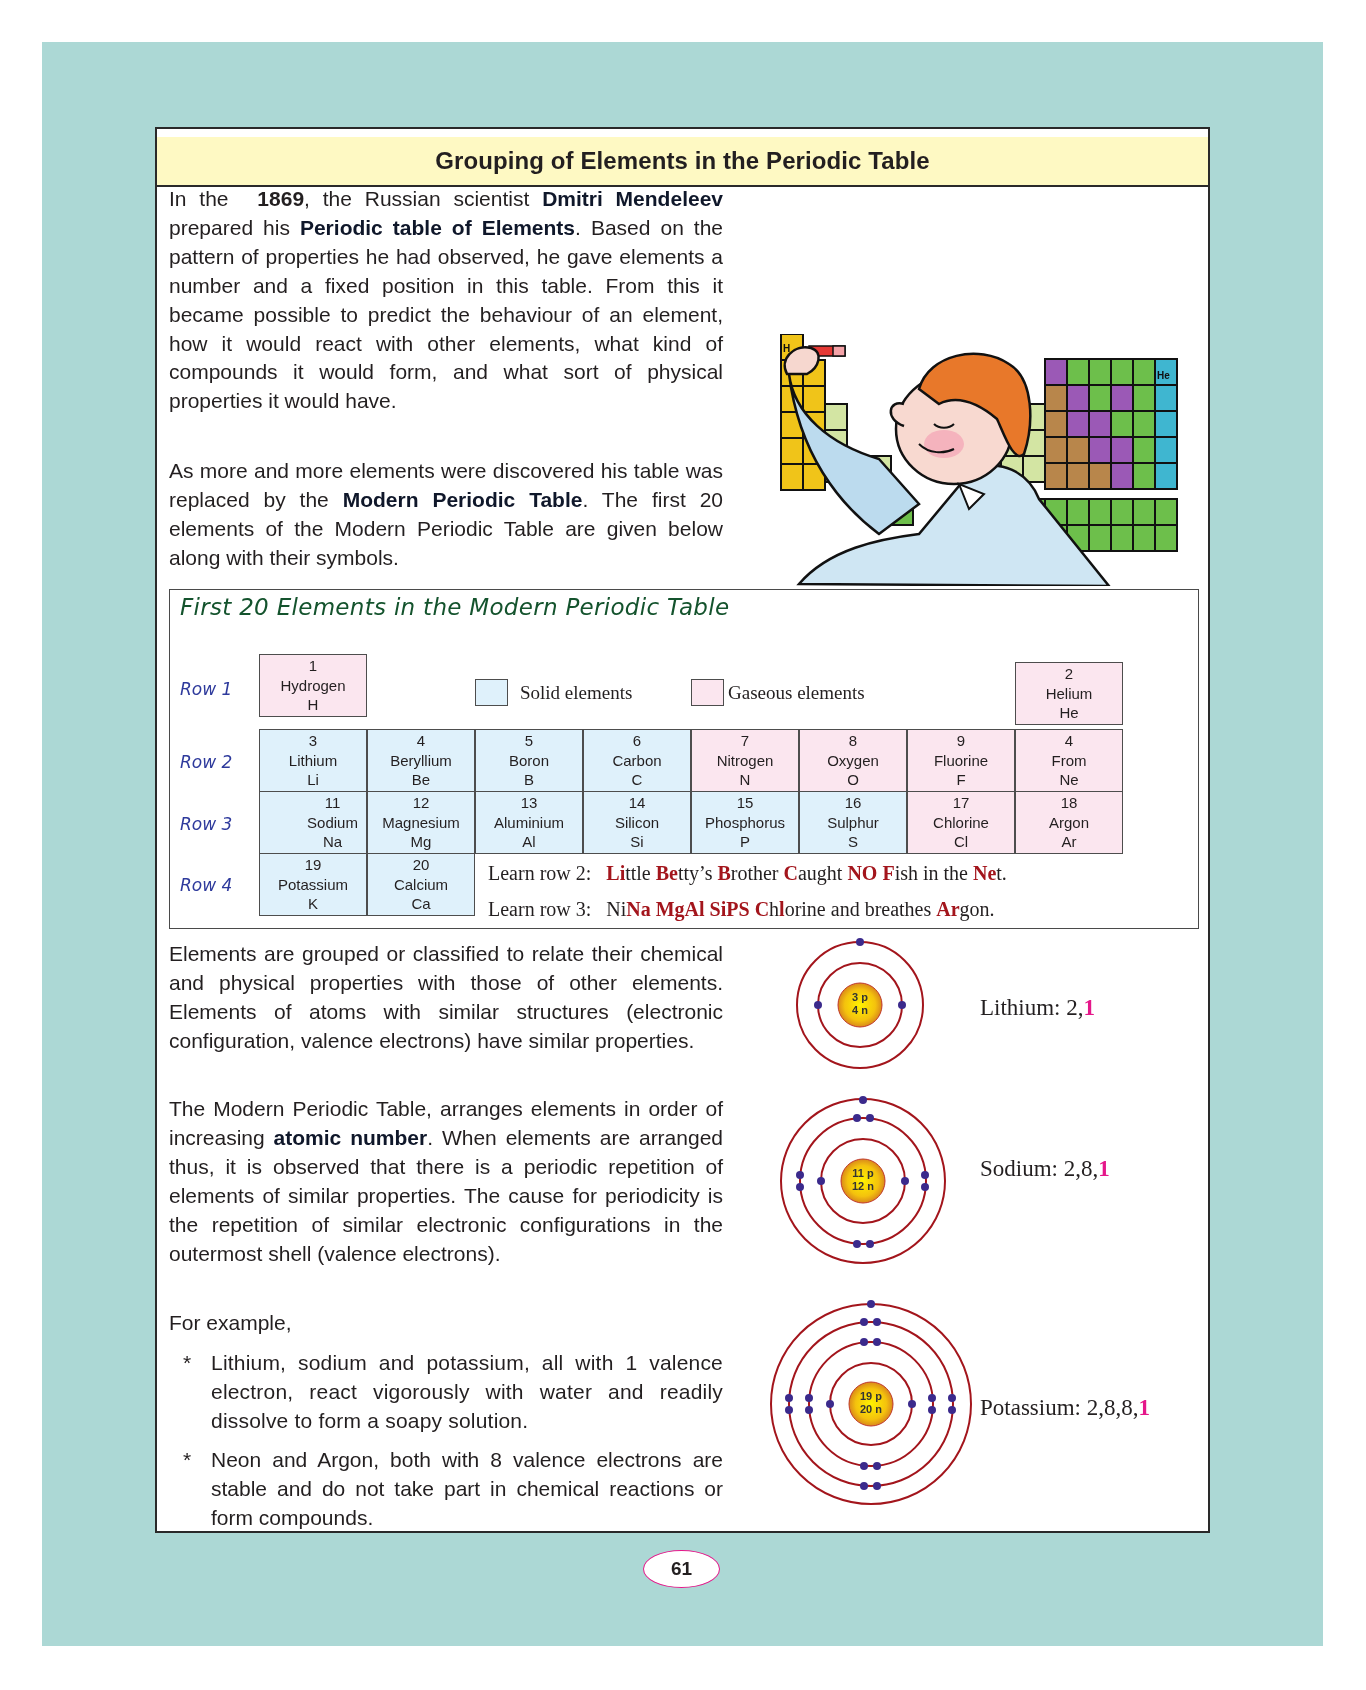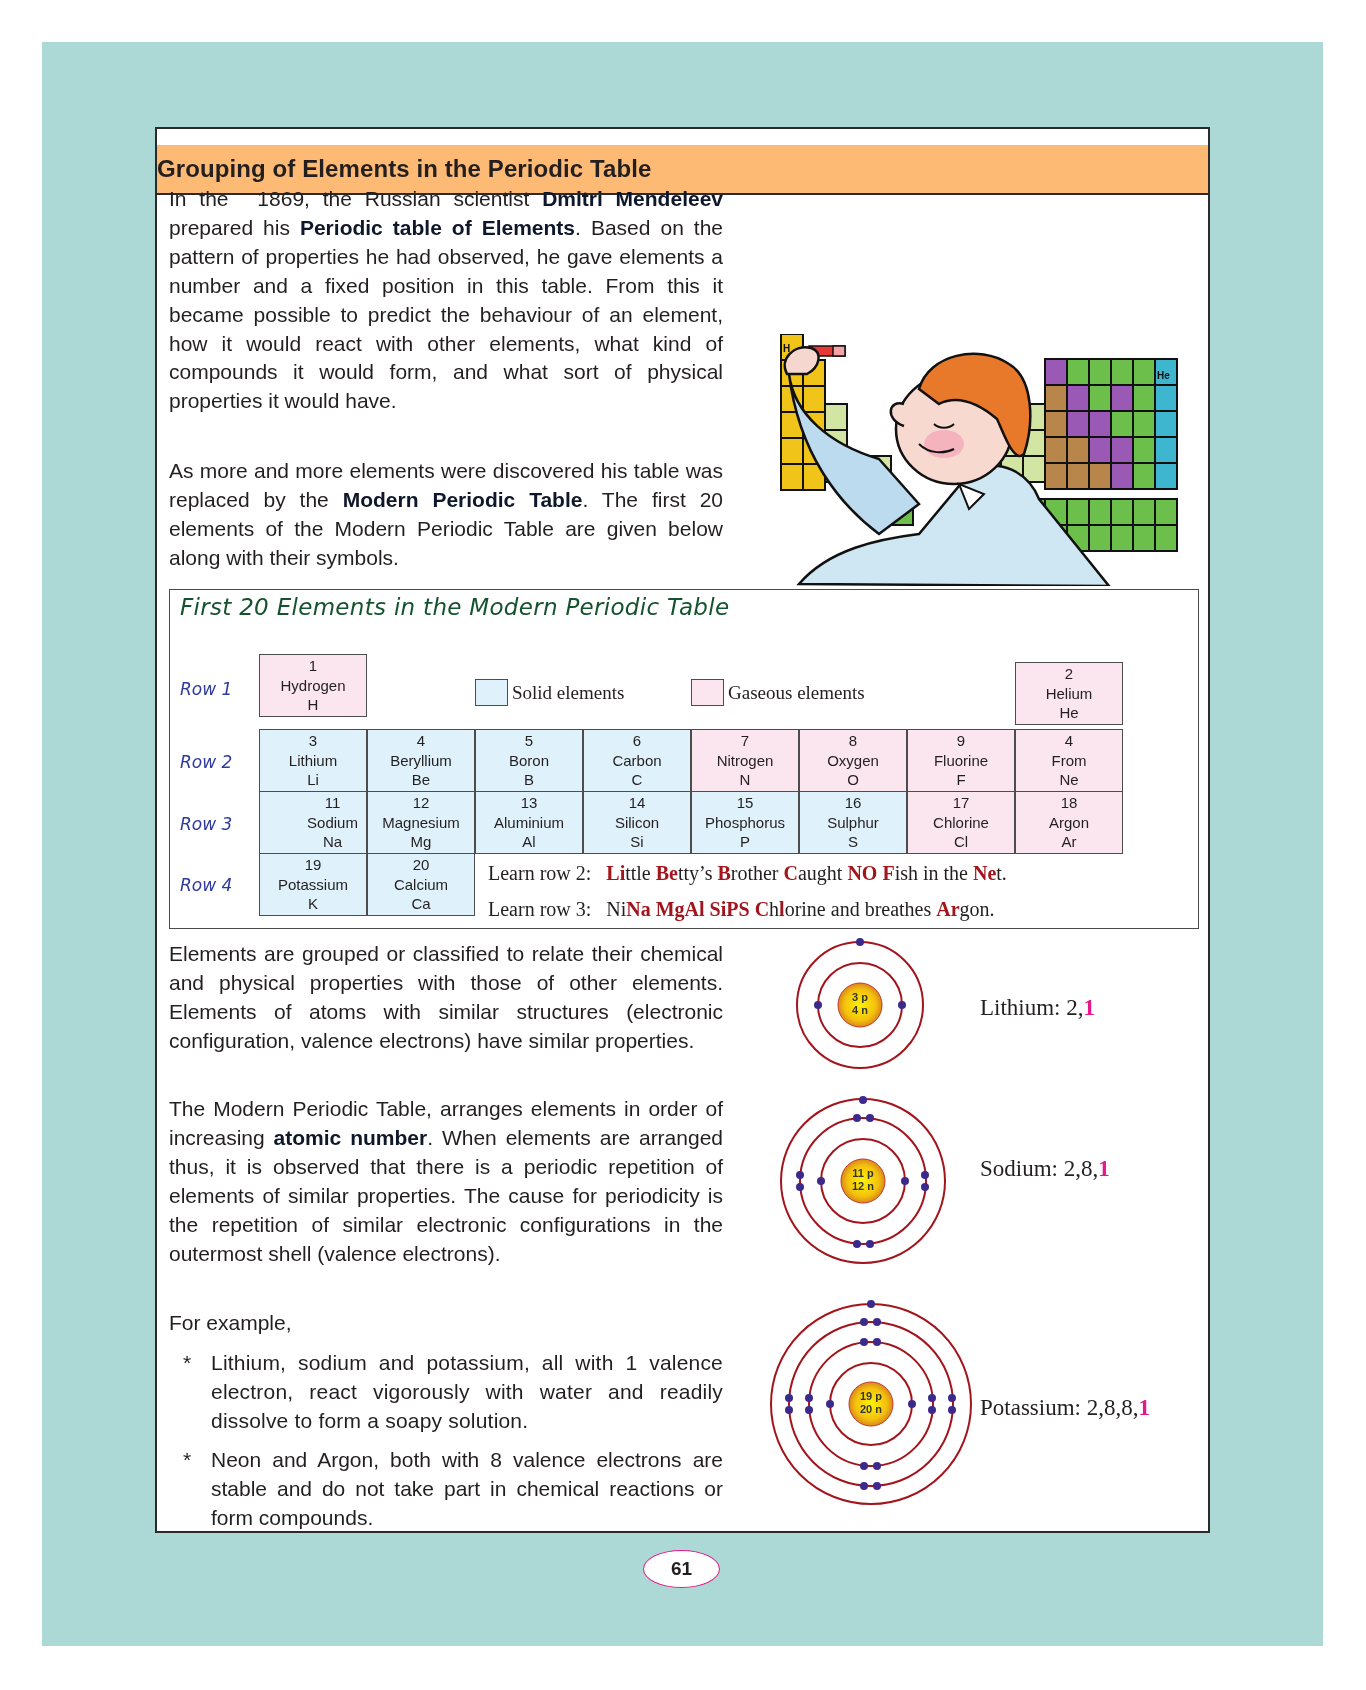--- a/index.html
+++ b/index.html
@@ -3,29 +3,29 @@
 <meta charset="utf-8">
 <style>
   * { box-sizing: border-box; margin: 0; padding: 0; }
   html, body { width: 1366px; height: 1690px; background: #ffffff; overflow: hidden; }
   body { position: relative; font-family: "Liberation Sans", sans-serif; color: #231f20; }
 
   .teal { position: absolute; left: 42px; top: 42px; width: 1281px; height: 1604px; background: #acd8d5; }
 
   .main { position: absolute; left: 155px; top: 127px; width: 1055px; height: 1406px;
           background: #ffffff; border: 2px solid #2a2a2a; }
-  .title-band { position: absolute; left: 0; top: 16px; width: 100%; height: 50px;
-                background: #fdba74; border-bottom: 2px solid #2a2a2a;
-                display: flex; align-items: center; justify-content: flex-start; }
+  .title-band { position: absolute; left: 0; top: 8px; width: 100%; height: 50px;
+                background: #fef9c3; border-bottom: 2px solid #2a2a2a;
+                display: flex; align-items: center; justify-content: center; }
   .title-band span { font-size: 24px; font-weight: bold; color: #231f20; letter-spacing: 0.1px; }
 
   .para { position: absolute; left: 12px; width: 554px; font-size: 21px; line-height: 28.9px;
           text-align: justify; color: #231f20; }
   .pink { color: #0f172a; font-weight: bold; }
-  .bold { font-weight: normal; margin-left: 16px; }
+  .bold { font-weight: bold; margin-left: 16px; }
 
   
   .illus { position: absolute; left: 612px; top: 205px; width: 430px; height: 252px; }
 
   
   .tbox { position: absolute; left: 12px; top: 460px; width: 1030px; height: 340px;
           border: 1.5px solid #4a4a4a; background: #fff; }
   .tbox-title { position: absolute; left: 10px; top: 4px; font-family: "DejaVu Sans", sans-serif;
                 font-style: italic; font-size: 23px; color: #14532d; letter-spacing: 0.3px; }
   .rowlabel { position: absolute; left: 10px; font-family: "DejaVu Sans", sans-serif; font-style: italic;
@@ -167,21 +167,21 @@
   </svg>
 
   <div class="tbox">
     <div class="tbox-title">First 20 Elements in the Modern Periodic Table</div>
 
     <div class="rowlabel" style="top:89px;">Row 1</div>
     <div class="rowlabel" style="top:162px;">Row 2</div>
     <div class="rowlabel" style="top:224px;">Row 3</div>
     <div class="rowlabel" style="top:285px;">Row 4</div>
 
-    <div class="legend" style="left:305px; top:89px;">
+    <div class="legend" style="left:305px; top:89px;gap:8px;">
       <span class="sw solid"></span>
       <span>Solid elements</span>
     </div>
     <div class="legend" style="left:521px; top:89px;">
       <span class="sw gas"></span>
       <span>Gaseous elements</span>
     </div>
 
     <div id="cells">
         <div class="cell gas" style="left: 89px; top: 64px;">

